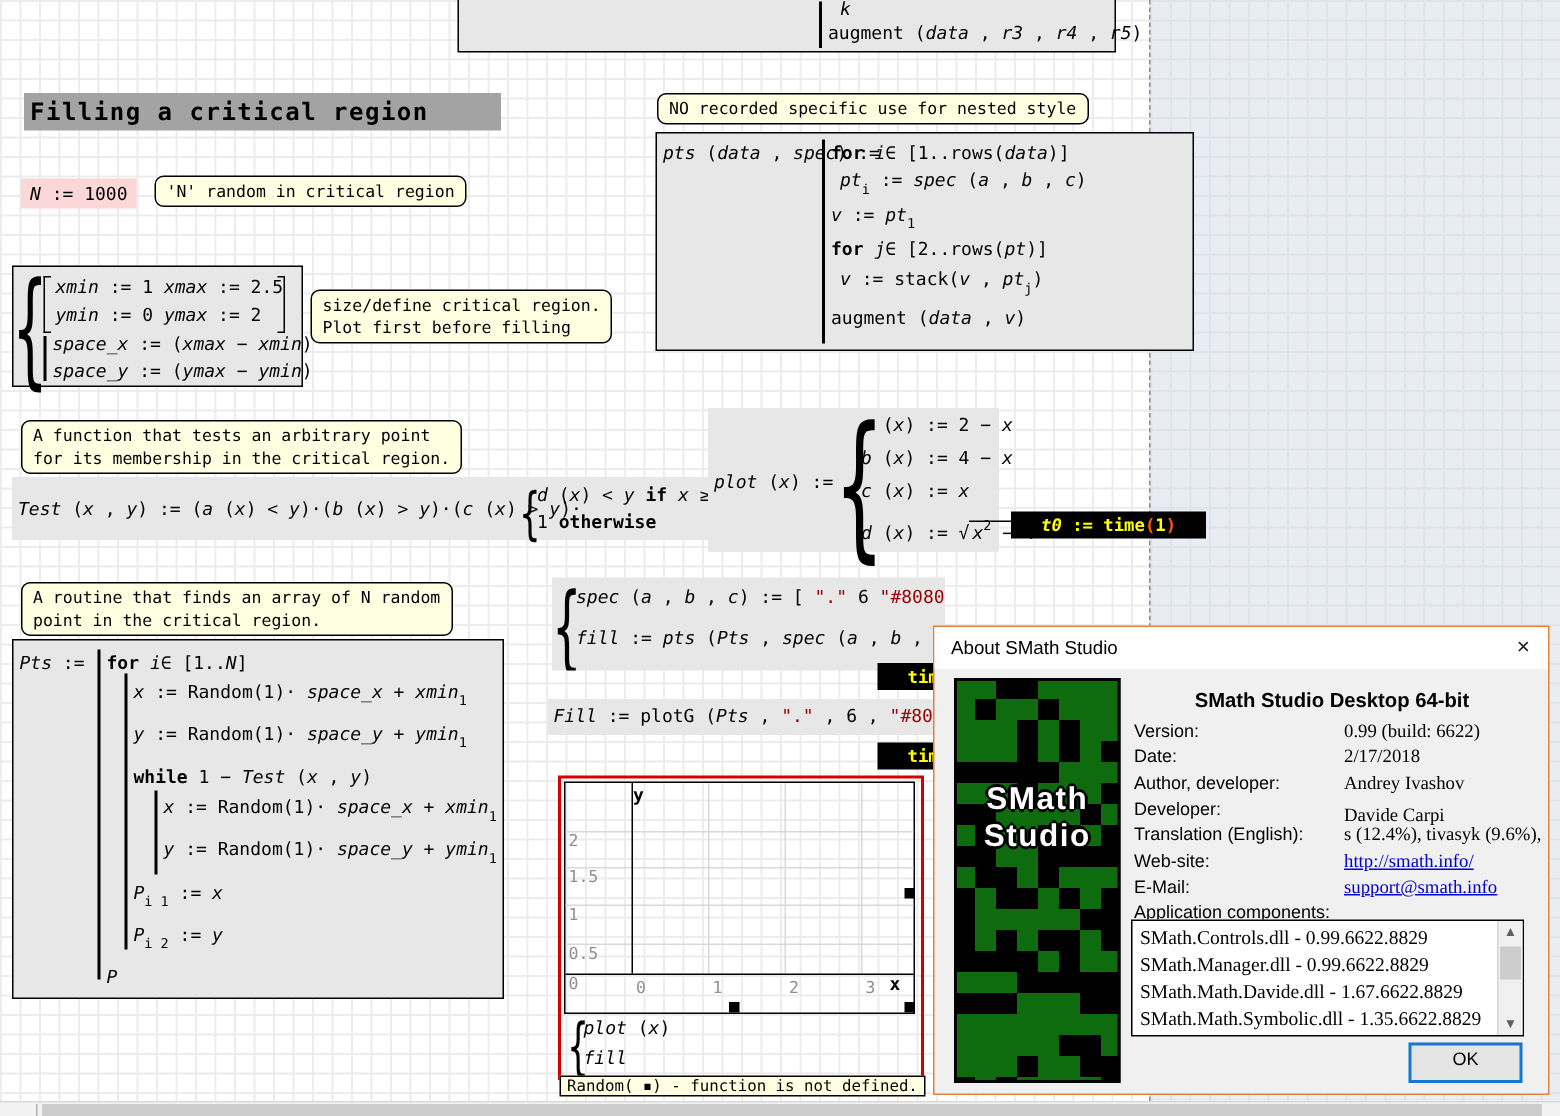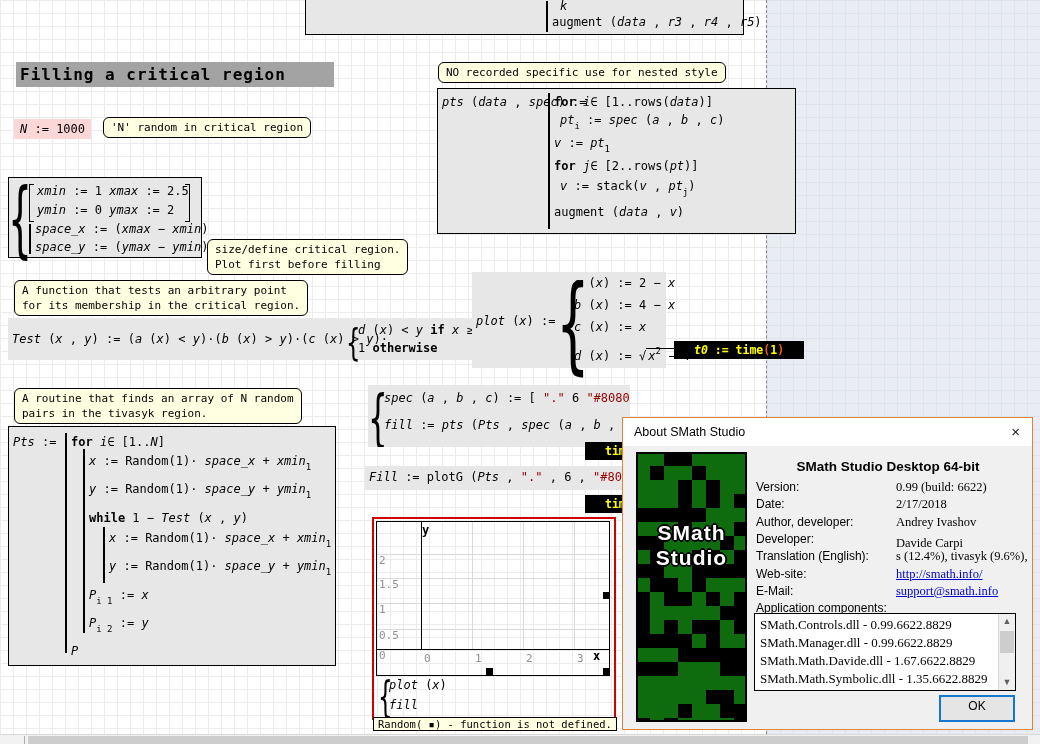--- a/index.html
+++ b/index.html
@@ -86,21 +86,21 @@
     <div class="brace" style="left:-1px;top:-8px;font-size:84px;transform:scaleX(0.45);transform-origin:left top;">{</div>
     <div class="abs" style="left:20px;top:6px;width:4px;height:36px;border-left:1px solid #000;border-top:1px solid #000;border-bottom:1px solid #000;"></div>
     <div class="abs" style="left:176px;top:6px;width:4px;height:36px;border-right:1px solid #000;border-top:1px solid #000;border-bottom:1px solid #000;"></div>
     <div class="vbar" style="left:20px;top:46px;height:30px;"></div>
     <div class="mline" style="left:28px;top:6px;"><span class="tk-v">xmin</span><span class="tk-p"> := 1 </span><span class="tk-v">xmax</span><span class="tk-p"> := 2.5</span></div>
     <div class="mline" style="left:28px;top:25px;"><span class="tk-v">ymin</span><span class="tk-p"> := 0  </span><span class="tk-v">ymax</span><span class="tk-p"> := 2</span></div>
     <div class="mline" style="left:26px;top:44px;"><span class="tk-v">space_x</span><span class="tk-p"> := (</span><span class="tk-v">xmax</span><span class="tk-p"> − </span><span class="tk-v">xmin</span><span class="tk-p">)</span></div>
     <div class="mline" style="left:26px;top:62px;"><span class="tk-v">space_y</span><span class="tk-p"> := (</span><span class="tk-v">ymax</span><span class="tk-p"> − </span><span class="tk-v">ymin</span><span class="tk-p">)</span></div>
   </div>
 
-  <div class="abs note" style="left:207px;top:193px;margin-top:46px;">
+  <div class="abs note" style="left:207px;top:193px;">
     <div>size/define critical region.</div>
     <div>Plot first before filling</div>
   </div>
 
   <div class="abs note" style="left:438px;top:62px;">NO recorded specific use for nested style</div>
 
   <div class="abs mathblock" style="left:437px;top:88px;width:325px;height:144px;padding-left:32px;">
     <div class="mline" style="left:4px;top:6px;"><span class="tk-v">pts</span><span class="tk-p"> (</span><span class="tk-v">data</span><span class="tk-p"> , </span><span class="tk-v">spec</span><span class="tk-p">) :=</span></div>
     <div class="vbar" style="left:110px;top:4px;height:136px;"></div>
     <div class="mline" style="left:116px;top:6px;"><span class="tk-b">for</span><span class="tk-p">  </span><span class="tk-v">i</span><span class="tk-p">∈ [1..rows(</span><span class="tk-v">data</span><span class="tk-p">)]</span></div>
@@ -129,21 +129,21 @@
     <div class="mline" style="left:102px;top:4px;"><span class="tk-v">a</span><span class="tk-p"> (</span><span class="tk-v">x</span><span class="tk-p">) := 2 − </span><span class="tk-v">x</span></div>
     <div class="mline" style="left:102px;top:26px;"><span class="tk-v">b</span><span class="tk-p"> (</span><span class="tk-v">x</span><span class="tk-p">) := 4 − </span><span class="tk-v">x</span></div>
     <div class="mline" style="left:102px;top:48px;"><span class="tk-v">c</span><span class="tk-p"> (</span><span class="tk-v">x</span><span class="tk-p">) := </span><span class="tk-v">x</span></div>
     <div class="mline" style="left:102px;top:72px;"><span class="tk-v">d</span><span class="tk-p"> (</span><span class="tk-v">x</span><span class="tk-p">) := √</span><span class="tk-rad"><span class="tk-v">x</span><span class="tk-sup">2</span><span class="tk-p"> − 4</span></span></div>
   </div>
 
   <div class="abs badge" style="left:674px;top:341px;z-index:2;"><span class="tk-yi">t0</span><span class="tk-y"> := </span><span class="tk-y">time</span><span class="tk-o">(</span><span class="tk-y">1</span><span class="tk-o">)</span></div>
 
   <div class="abs note" style="left:14px;top:388px;">
     <div>A routine that finds an array of N random</div>
-    <div>pairs in the tivasyk region.</div>
+    <div>point in the critical region.</div>
   </div>
 
   <div class="abs mathblock" style="left:8px;top:426px;width:326px;height:238px;">
     <div class="mline" style="left:4px;top:8px;"><span class="tk-v">Pts</span><span class="tk-p"> :=</span></div>
     <div class="vbar" style="left:56px;top:6px;height:220px;"></div>
     <div class="vbar" style="left:74px;top:22px;height:184px;"></div>
     <div class="vbar" style="left:94px;top:100px;height:56px;"></div>
     <div class="mline" style="left:62px;top:8px;"><span class="tk-b">for</span><span class="tk-p">  </span><span class="tk-v">i</span><span class="tk-p">∈ [1..</span><span class="tk-v">N</span><span class="tk-p">]</span></div>
     <div class="mline" style="left:80px;top:27px;"><span class="tk-v">x</span><span class="tk-p"> := Random(1)· </span><span class="tk-v">space_x</span><span class="tk-p"> + </span><span class="tk-v">xmin</span><span class="tk-sub">1</span></div>
     <div class="mline" style="left:80px;top:55px;"><span class="tk-v">y</span><span class="tk-p"> := Random(1)· </span><span class="tk-v">space_y</span><span class="tk-p"> + </span><span class="tk-v">ymin</span><span class="tk-sub">1</span></div>

